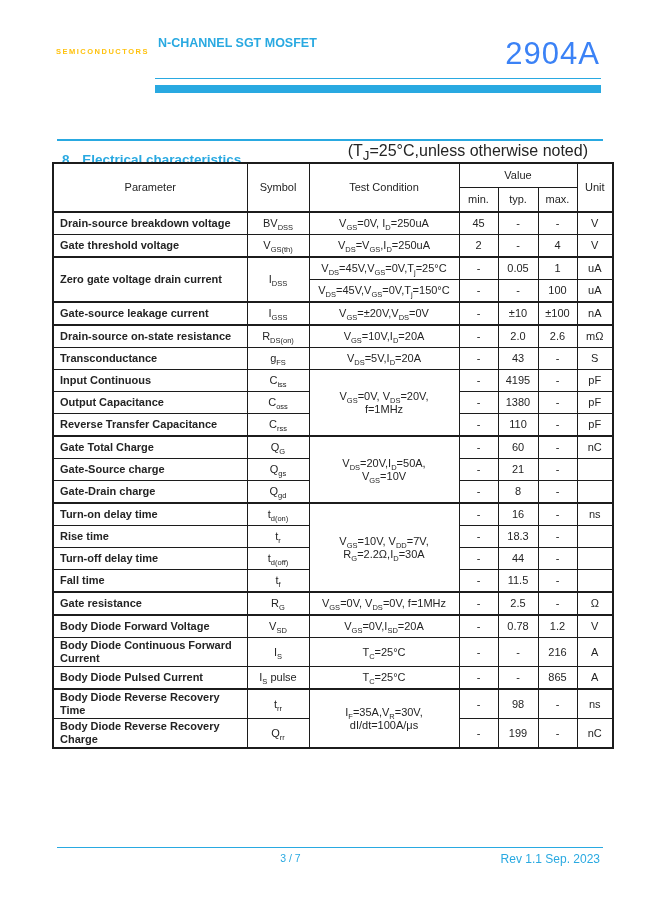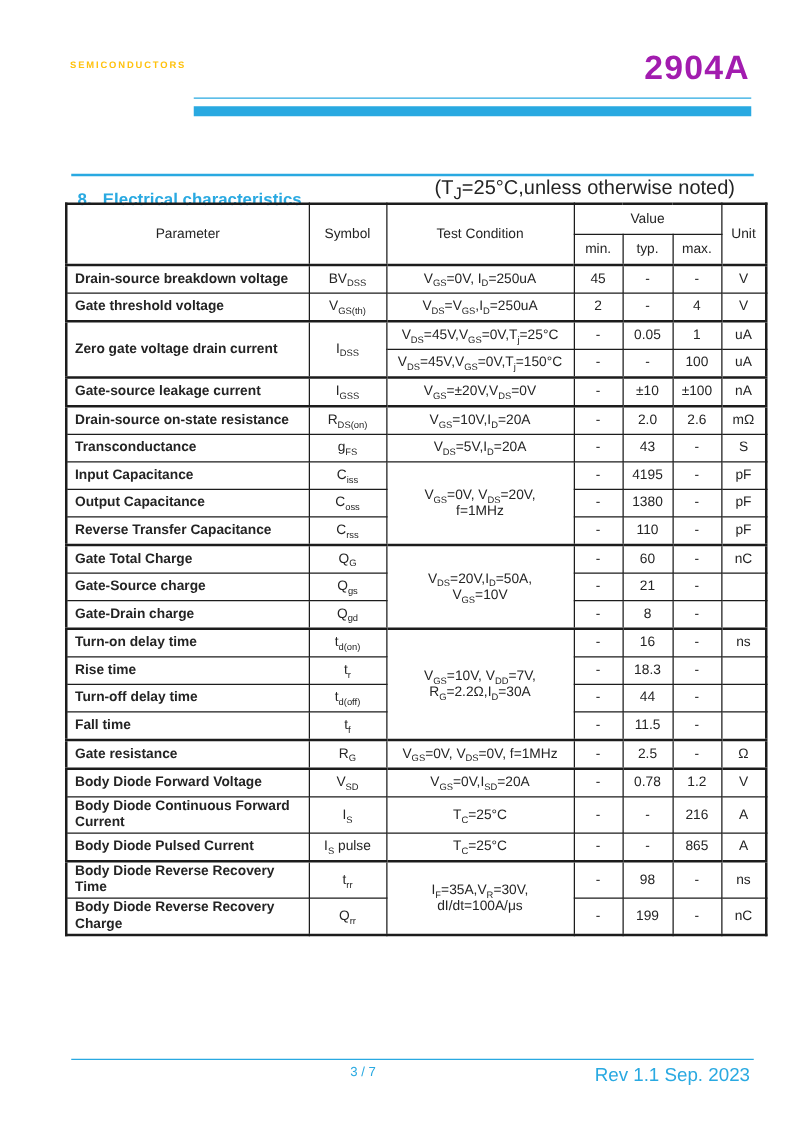--- a/index.html
+++ b/index.html
@@ -5,21 +5,21 @@
   html,body{margin:0;padding:0;}
   body{
     width:649px;height:917px;position:relative;background:#ffffff;
     font-family:"Liberation Sans",sans-serif;color:#242424;overflow:hidden;
   }
   
   .logo-block{position:absolute;left:56px;top:33px;width:92px;text-align:center;}
   .logo-kia{font-size:42px;line-height:44px;font-weight:bold;color:#FFC20E;letter-spacing:1px;}
   .logo-sub{font-size:7.5px;font-weight:bold;color:#FFC20E;letter-spacing:1.5px;margin-top:14px;white-space:nowrap;}
   .subtitle{position:absolute;left:158px;top:35px;color:#29A9E1;font-weight:bold;font-size:12.5px;line-height:16px;}
-  .part-no{position:absolute;right:49px;top:40px;font-size:27px;line-height:28px;color:#a21caf;letter-spacing:1px;font-weight:bold;}
+  .part-no{position:absolute;right:49px;top:40px;font-size:31px;line-height:28px;color:#3b82f6;letter-spacing:1px;}
   .hdr-thin{position:absolute;left:155px;right:48px;top:78px;height:1px;background:#29A9E1;}
   .hdr-bar{position:absolute;left:155px;right:48px;top:85px;height:8px;background:#29A9E1;}
   
   .section-title{position:absolute;left:62px;top:119px;color:#29A9E1;font-weight:bold;font-size:13.5px;margin-top:33px;}
   .section-title .num{margin-right:9px;}
   .section-rule{position:absolute;left:57px;right:46px;top:139px;height:2px;background:#29A9E1;}
   
   .tbl-note{position:absolute;right:61px;top:130px;font-size:16px;color:#242424;margin-top:12px;}
   
   .tbl-wrap{position:absolute;left:52px;top:162px;}
@@ -31,29 +31,30 @@
   }
   table.ec thead th{height:21px;}
   table.ec td.c-param{text-align:left;padding-left:6px;padding-right:4px;font-weight:bold;}
   table.ec td.c-cond{white-space:pre-line;}
   table.ec tr.thick td{border-top-width:2px;}
   table.ec thead tr:last-child th{border-bottom-width:2px;}
   table.ec sub{font-size:7.5px;line-height:0;}
   
   .foot-rule{position:absolute;left:57px;right:46px;top:847px;height:1px;background:#29A9E1;}
   .foot-page{position:absolute;left:0;right:0;top:852px;text-align:center;font-size:10.5px;color:#29A9E1;transform:translateX(-34px);}
-  .foot-rev{position:absolute;right:49px;top:852px;font-size:15px;color:#29A9E1;}
+  .foot-rev{position:absolute;right:49px;top:852px;font-size:12px;color:#29A9E1;}
 </style>
 </head>
 <body>
 
 <div class="logo-block">
   <div class="logo-sub">SEMICONDUCTORS</div>
 </div>
 <div class="subtitle">
+  <div>N-CHANNEL SGT MOSFET</div>
 </div>
 <div class="part-no">2904A</div>
 <div class="hdr-thin"></div>
 <div class="hdr-bar"></div>
 
 <div class="section-title">
   <span class="num">8.</span><span>Electrical characteristics</span>
 </div>
 <div class="section-rule"></div>
 
@@ -140,21 +141,21 @@
     <tr>
       <td class="c-param">Transconductance</td>
       <td>g<sub>FS</sub></td>
       <td class="c-cond">V<sub>DS</sub>=5V,I<sub>D</sub>=20A</td>
       <td>-</td>
       <td>43</td>
       <td>-</td>
       <td>S</td>
     </tr>
     <tr>
-      <td class="c-param">Input Capacitance</td>
+      <td class="c-param">Input Continuous</td>
       <td>C<sub>iss</sub></td>
       <td class="c-cond" rowspan="3">V<sub>GS</sub>=0V, V<sub>DS</sub>=20V,
 f=1MHz</td>
       <td>-</td>
       <td>4195</td>
       <td>-</td>
       <td>pF</td>
     </tr>
     <tr>
       <td class="c-param">Output Capacitance</td>

